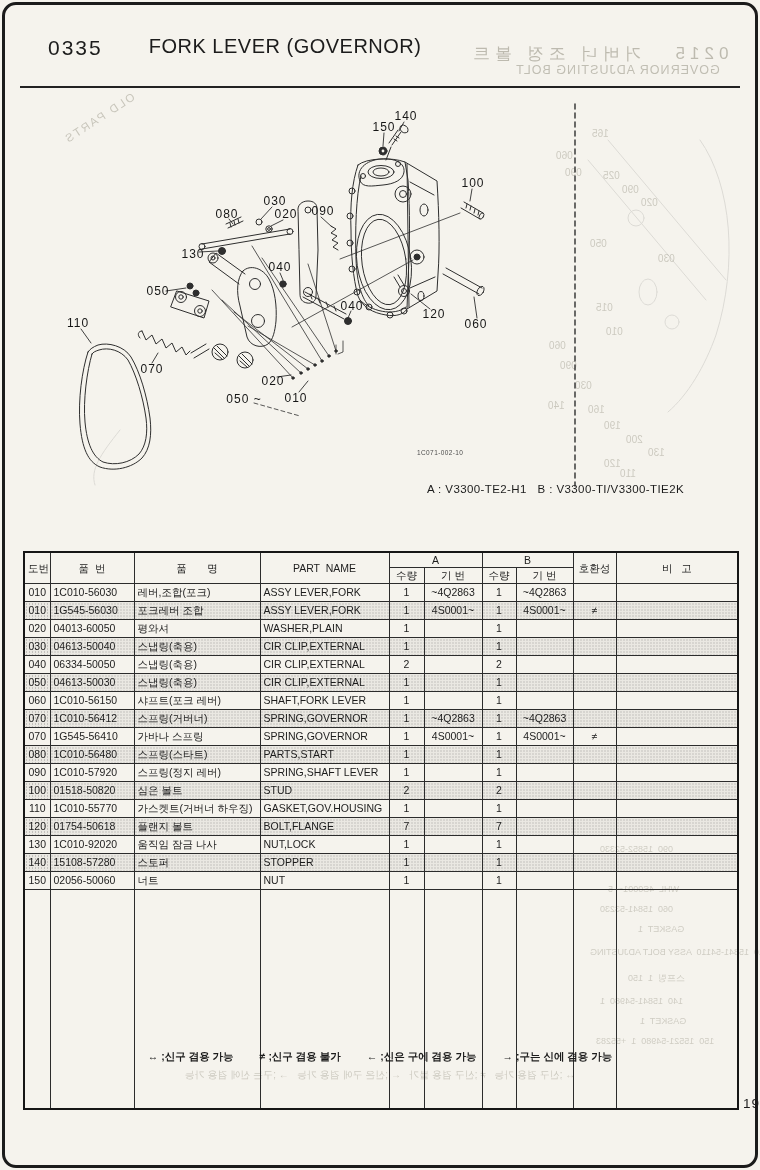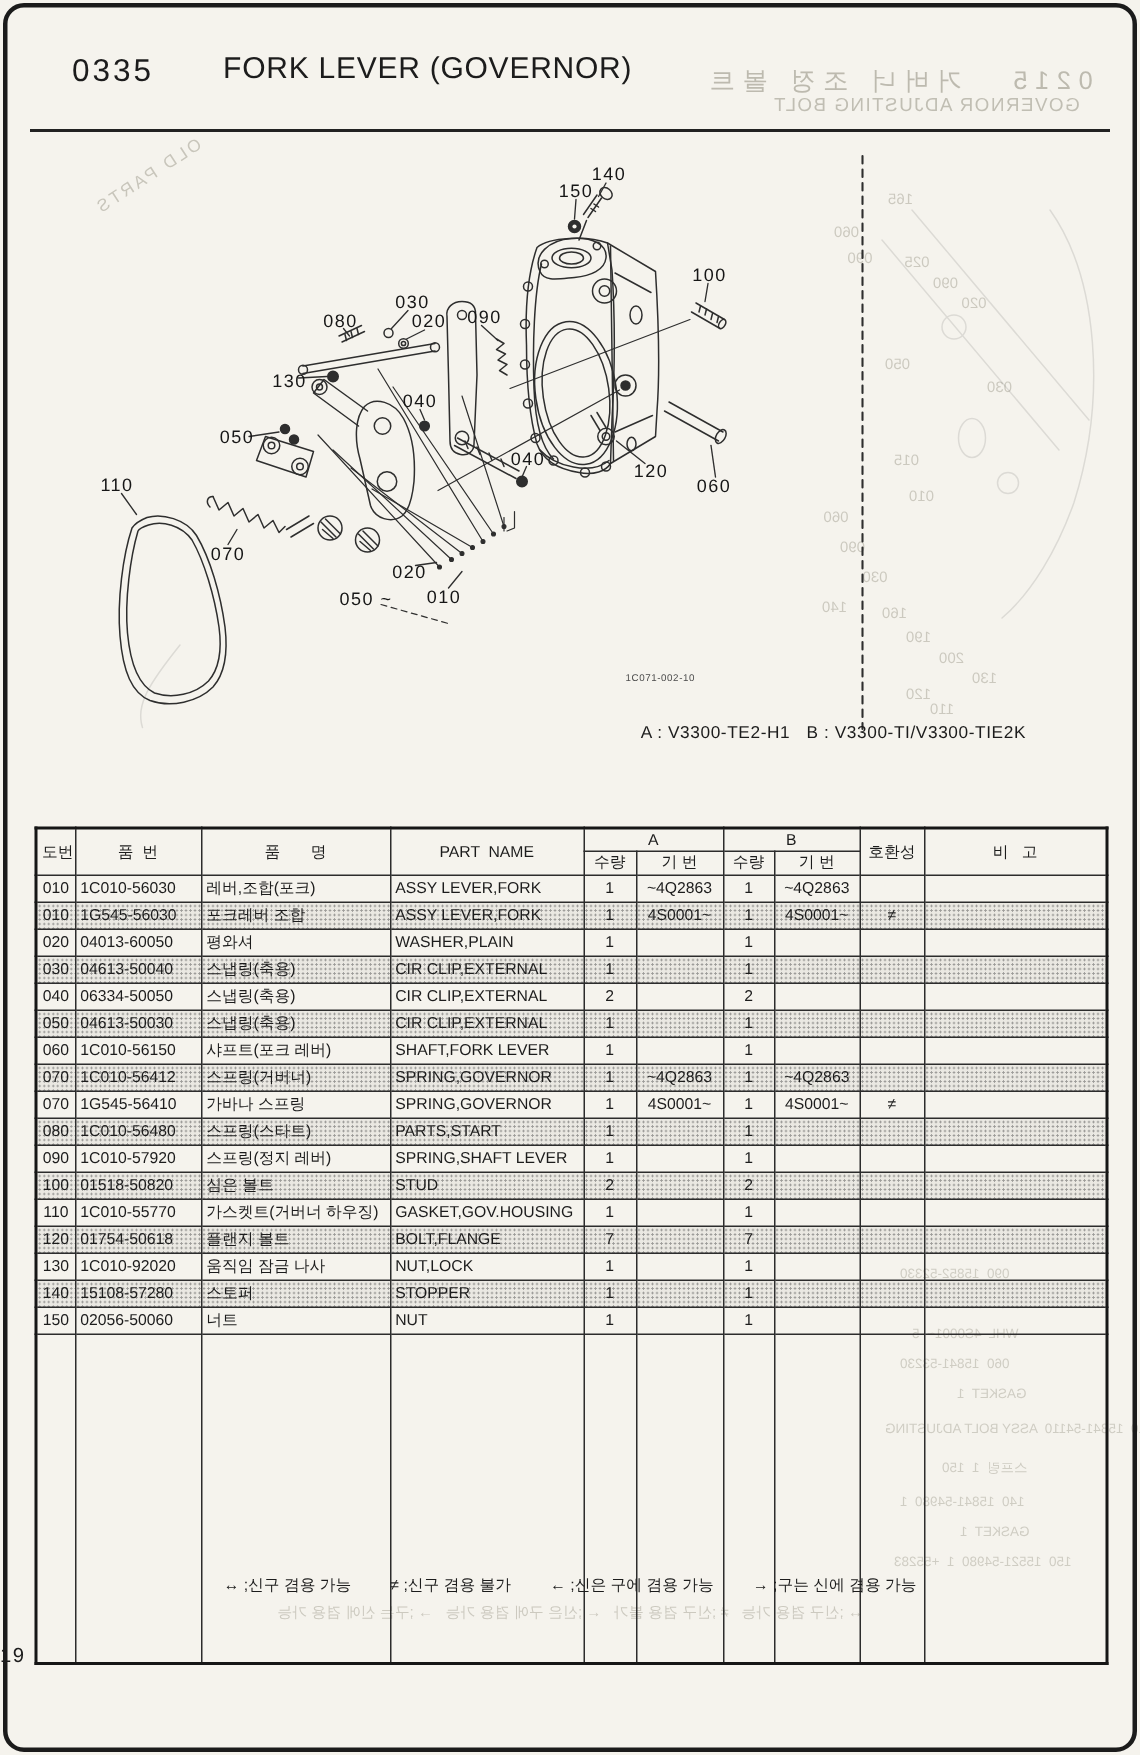--- a/index.html
+++ b/index.html
@@ -56,23 +56,23 @@
   td.l{text-align:left;}
   tr.shaded td{
     background-color:#eae8e2;
     background-image:radial-gradient(rgba(95,95,95,.55) .7px,rgba(0,0,0,0) .8px);
     background-size:3px 3px;
   }
   tr.filler td{height:218px;background:none;}
 
   
   .legend{position:absolute;top:1050px;left:0;width:100%;text-align:center;font-size:10.5px;z-index:6;}
-  .legend .item{margin:16px 13px;white-space:pre;}
+  .legend .item{margin:16px 13px;white-space:pre;font-weight:bold;}
   .legend .sym{margin-right:3px;}
-  .pagenum{position:absolute;top:1096px;left:0;width:100%;text-align:left;font-size:13.5px;letter-spacing:1px;z-index:6;}
+  .pagenum{position:absolute;top:1096px;left:0;width:100%;text-align:right;font-size:13.5px;letter-spacing:1px;z-index:6;}
 </style>
 </head>
 <body>
 
 <div class="scan-frame"></div>
 
 <div class="hdr">
   <span class="code">0335</span>
   <div class="titles">
     <div class="ten">FORK LEVER (GOVERNOR)</div>

